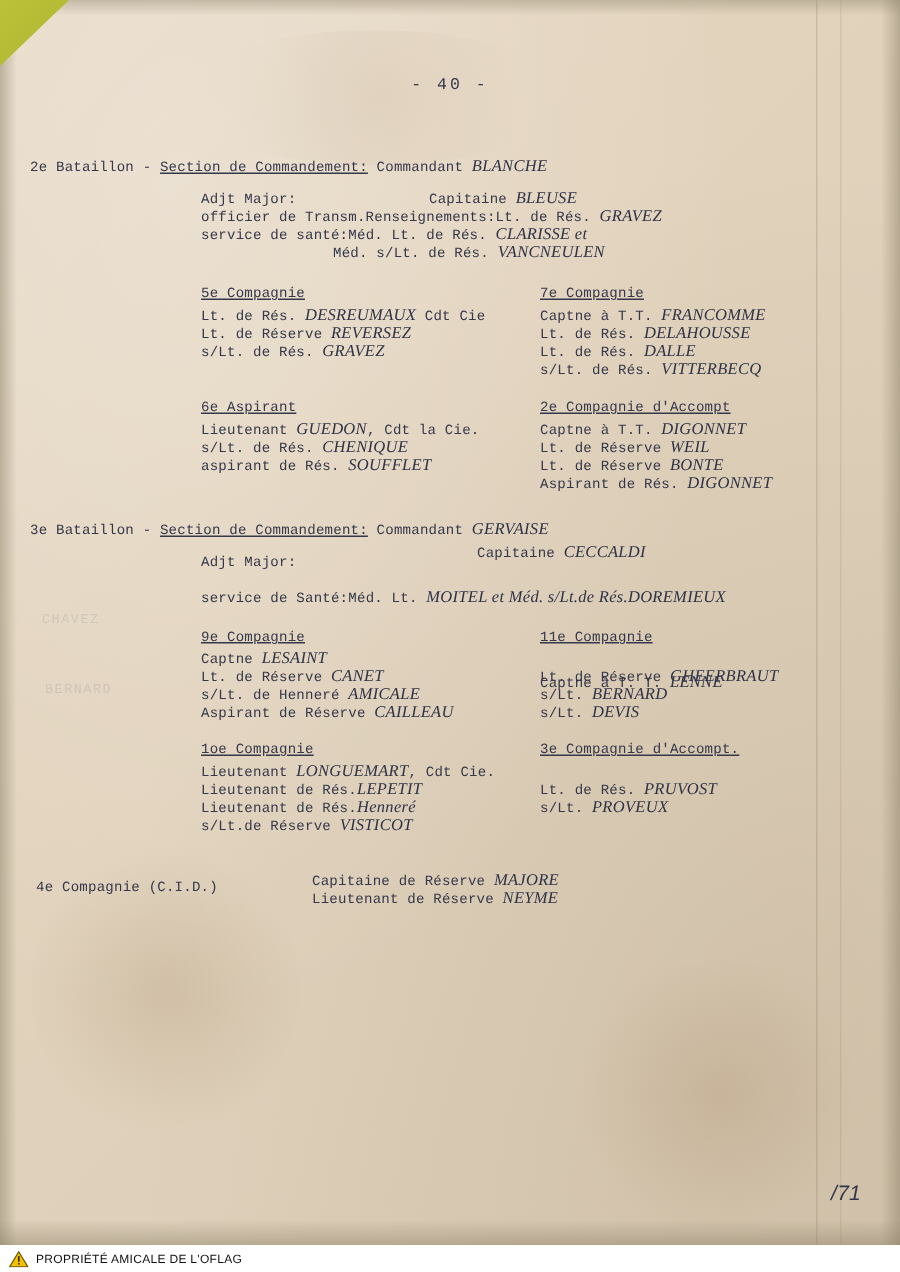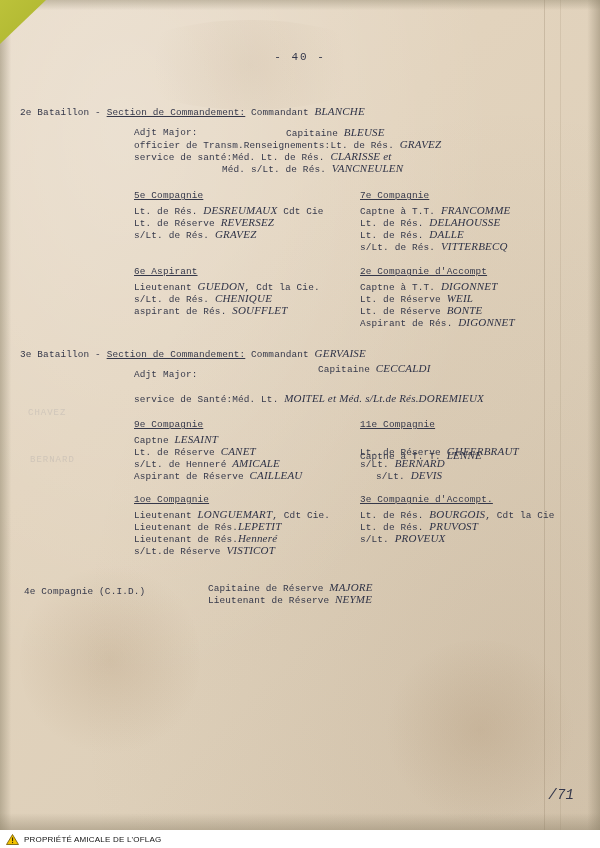--- a/index.html
+++ b/index.html
@@ -73,21 +73,21 @@
     font-size:11px;
     letter-spacing:0.2px;
     color:#2f3347;
   }
   .pagenum{
     position:absolute;left:0;right:0;text-align:center;top:52px;
     font-size:11px;letter-spacing:2px;color:#33364a;
   }
   .folio{
     position:absolute;right:26px;top:790px;
-    font-family:Liberation Mono, monospace;font-style:italic;font-size:14px;
+    font-family:Liberation Sans, sans-serif;font-style:italic;font-size:14px;
     color:#33364a;
     text-align:center;
   }
 
   
   .footer{
     position:absolute;left:0;bottom:0;width:600px;height:18px;
     background:#ffffff;z-index:10;
     display:flex;align-items:center;
   }
@@ -170,30 +170,29 @@
     <div class="t u" style="left:134px;top:419px;">9e Compagnie</div>
     <div class="t" style="left:134px;top:434px;"><span>Captne </span><span class="hand">LESAINT</span></div>
     <div class="t" style="left:134px;top:446px;"><span>Lt. de Réserve </span><span class="hand">CANET</span></div>
     <div class="t" style="left:134px;top:458px;"><span>s/Lt. de Henneré </span><span class="hand">AMICALE</span></div>
     <div class="t" style="left:134px;top:470px;"><span>Aspirant de Réserve </span><span class="hand">CAILLEAU</span></div>
 
     <div class="t u" style="left:360px;top:419px;">11e Compagnie</div>
     <div class="t" style="left:360px;top:434px;margin-top:16px;"><span>Captne à T. T. </span><span class="hand">LENNE</span></div>
     <div class="t" style="left:360px;top:446px;"><span>Lt. de Réserve </span><span class="hand">GHEERBRAUT</span></div>
     <div class="t" style="left:360px;top:458px;"><span>s/Lt. </span><span class="hand">BERNARD</span></div>
-    <div class="t" style="left:360px;top:470px;margin-left:16px;"><span>s/Lt. </span><span class="hand">DEVIS</span></div>
+    <div class="t" style="left:360px;top:470px;"><span>s/Lt. </span><span class="hand">DEVIS</span></div>
 
     <div class="t u" style="left:134px;top:494px;">1oe Compagnie</div>
     <div class="t" style="left:134px;top:509px;"><span>Lieutenant </span><span class="hand">LONGUEMART</span><span>, Cdt Cie.</span></div>
     <div class="t" style="left:134px;top:521px;"><span>Lieutenant de Rés.</span><span class="hand">LEPETIT</span></div>
     <div class="t" style="left:134px;top:533px;"><span>Lieutenant de Rés.</span><span class="hand">Henneré</span></div>
     <div class="t" style="left:134px;top:545px;"><span>s/Lt.de Réserve </span><span class="hand">VISTICOT</span></div>
 
     <div class="t u" style="left:360px;top:494px;">3e Compagnie d'Accompt.</div>
-    <div class="t" style="left:360px;top:509px;"><span>Lt. de Rés. </span><span class="hand">BOURGOIS</span><span>, Cdt la Cie</span></div>
     <div class="t" style="left:360px;top:521px;"><span>Lt. de Rés. </span><span class="hand">PRUVOST</span></div>
     <div class="t" style="left:360px;top:533px;"><span>s/Lt. </span><span class="hand">PROVEUX</span></div>
 
     <div class="t" style="left:24px;top:586px;">4e Compagnie (C.I.D.)</div>
     <div class="t" style="left:208px;top:594px;"><span>Lieutenant de Réserve </span><span class="hand">NEYME</span></div>
     <div class="t" style="left:208px;top:582px;"><span>Capitaine de Réserve </span><span class="hand">MAJORE</span></div>
 
     <div class="folio">/71</div>
   </div>
 

